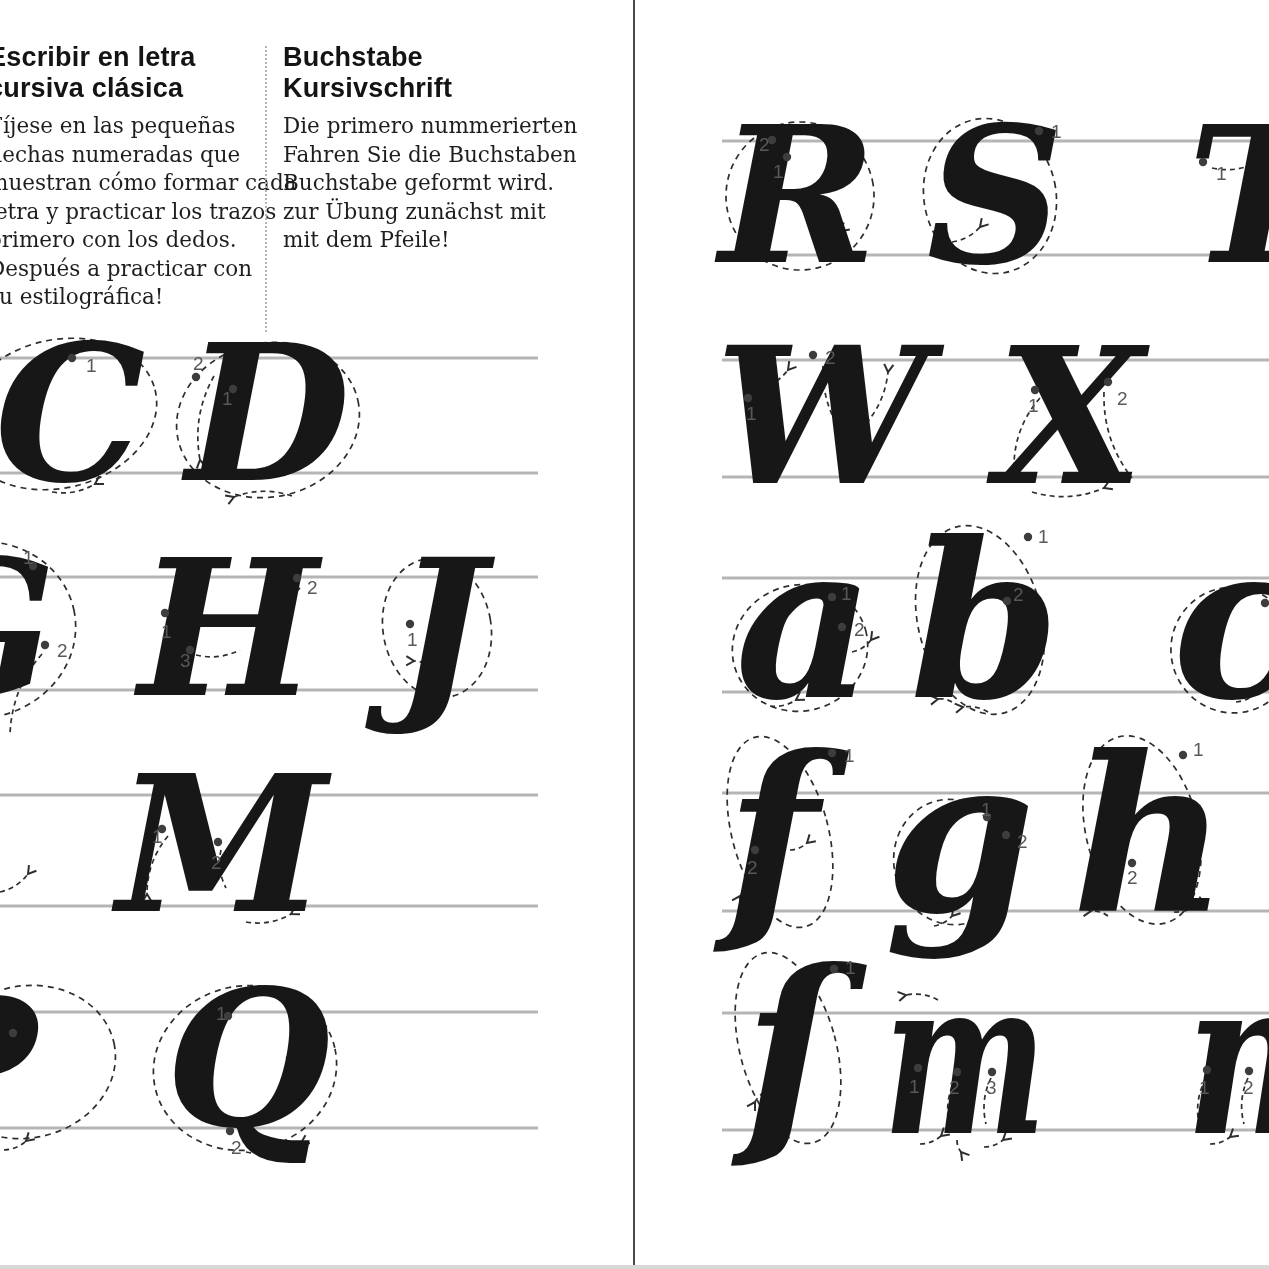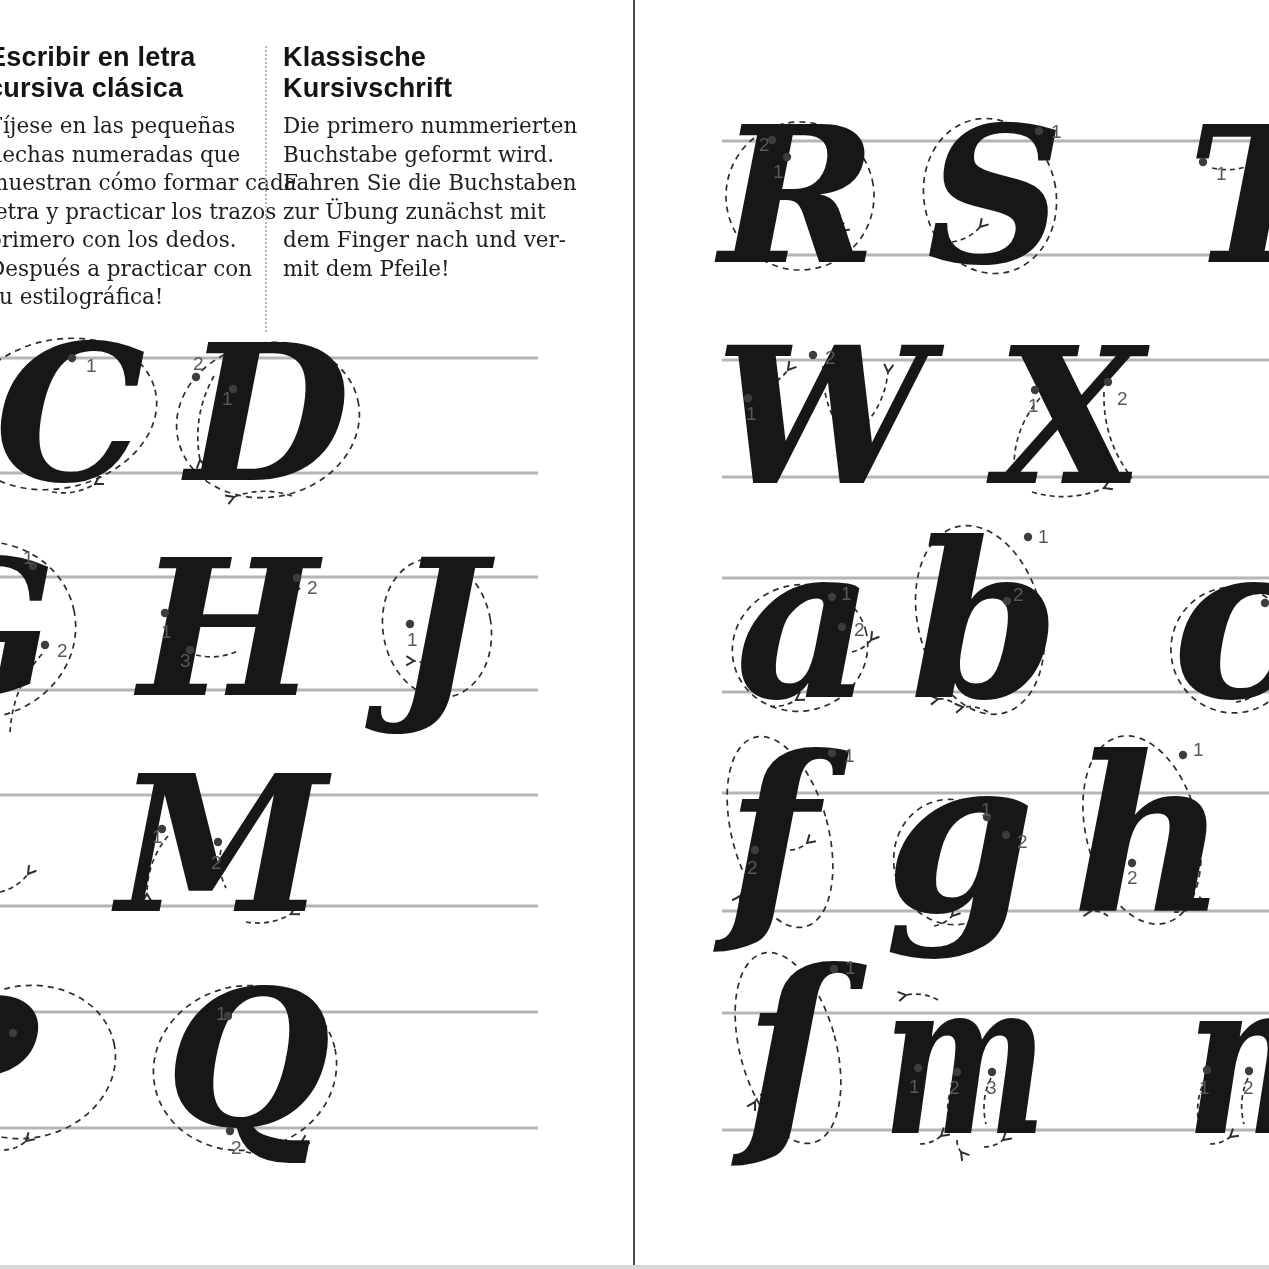--- a/index.html
+++ b/index.html
@@ -46,29 +46,28 @@
       <div class="bline">primero con los dedos.</div>
       <div class="bline">Después a practicar con</div>
       <div class="bline">su estilográfica!</div>
     </div>
   </div>
 
   <div id="col-divider"></div>
 
   <div class="col" id="col-de">
     <h2>
-      <span>Klassische</span><br>
+      <span>Buchstabe</span><br>
       <span>Kursivschrift</span>
     </h2>
     <div class="body">
       <div class="bline">Die primero nummerierten</div>
+      <div class="bline">Fahren Sie die Buchstaben</div>
       <div class="bline">Buchstabe geformt wird.</div>
-      <div class="bline">Fahren Sie die Buchstaben</div>
       <div class="bline">zur Übung zunächst mit</div>
-      <div class="bline">dem Finger nach und ver-</div>
       <div class="bline">mit dem Pfeile!</div>
     </div>
   </div>
 
   <svg id="worksheet" width="1269" height="1269" viewBox="0 0 1269 1269">
       <line x1="0" y1="358" x2="538" y2="358" stroke="#b5b5b5" stroke-width="3"></line>
       <line x1="0" y1="473" x2="538" y2="473" stroke="#b5b5b5" stroke-width="3"></line>
       <line x1="0" y1="577" x2="538" y2="577" stroke="#b5b5b5" stroke-width="3"></line>
       <line x1="0" y1="690" x2="538" y2="690" stroke="#b5b5b5" stroke-width="3"></line>
       <line x1="0" y1="795" x2="538" y2="795" stroke="#b5b5b5" stroke-width="3"></line>

